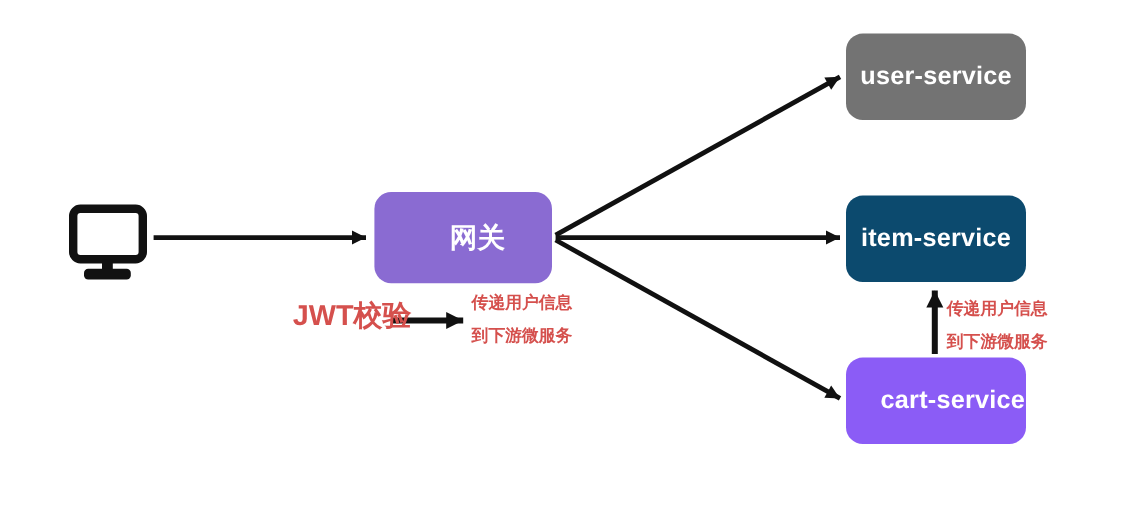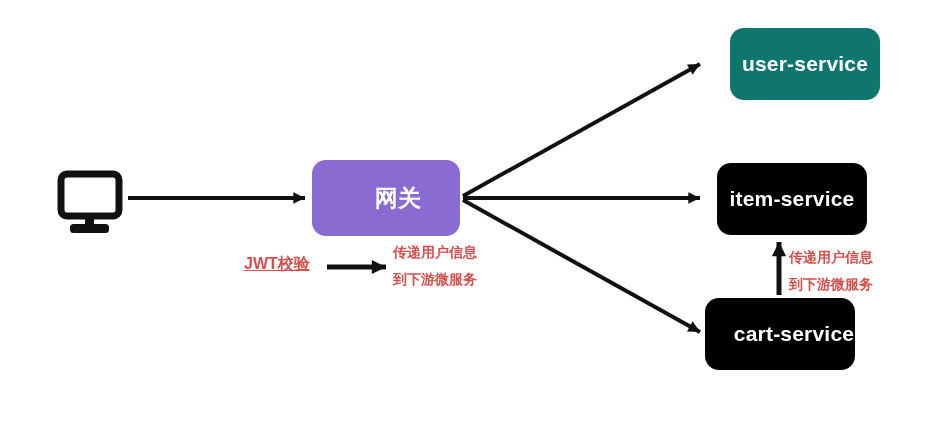--- a/index.html
+++ b/index.html
@@ -41,23 +41,22 @@
   .node-user { top: 28px; }
   .node-item { top: 163px; }
   .node-cart { top: 298px; }
   .annotation {
     position: absolute;
     font-weight: bold;
     white-space: nowrap;
   }
   .annotation-jwt {
     left: 244px; top: 253px;
-    font-size: 16px;
+    font-size: 24px;
     line-height: 22px;
-    text-decoration: underline;
   }
   .annotation-note {
     font-size: 14px;
     line-height: 27px;
   }
   .annotation-note-gateway { left: 393px; top: 239px; }
   .annotation-note-cart { left: 789px; top: 244px; }
 </style>
 </head>
 <body>
@@ -90,29 +89,29 @@
 
     <line x1="779" y1="295" x2="779" y2="242" stroke-width="5" marker-end="url(#head-big)" stroke="#111111"></line>
 
     <line x1="327" y1="267" x2="386" y2="267" stroke-width="5" marker-end="url(#head-big)" stroke="#111111"></line>
   </svg>
 
   <div class="node node-gateway" style="background: rgb(138, 107, 210);">
     <span>网关</span>
   </div>
 
-  <div class="node node-service node-user" style="background: #0f766e; margin-left: 25px;">
+  <div class="node node-service node-user" style="background: #737373;">
     <span>user-service</span>
   </div>
 
-  <div class="node node-service node-item" style="background: #000000; margin-left: 12px;">
+  <div class="node node-service node-item" style="background: #0c4a6e;">
     <span>item-service</span>
   </div>
 
-  <div class="node node-service node-cart" style="background: #000000; padding-left: 28px;">
+  <div class="node node-service node-cart" style="background: #8b5cf6; padding-left: 28px;">
     <span>cart-service</span>
   </div>
 
   <div class="annotation annotation-jwt" style="color: rgb(213, 80, 77);">JWT校验</div>
 
   <div class="annotation annotation-note annotation-note-gateway" style="color: rgb(213, 80, 77);">
     <div>传递用户信息</div>
     <div>到下游微服务</div>
   </div>
 

